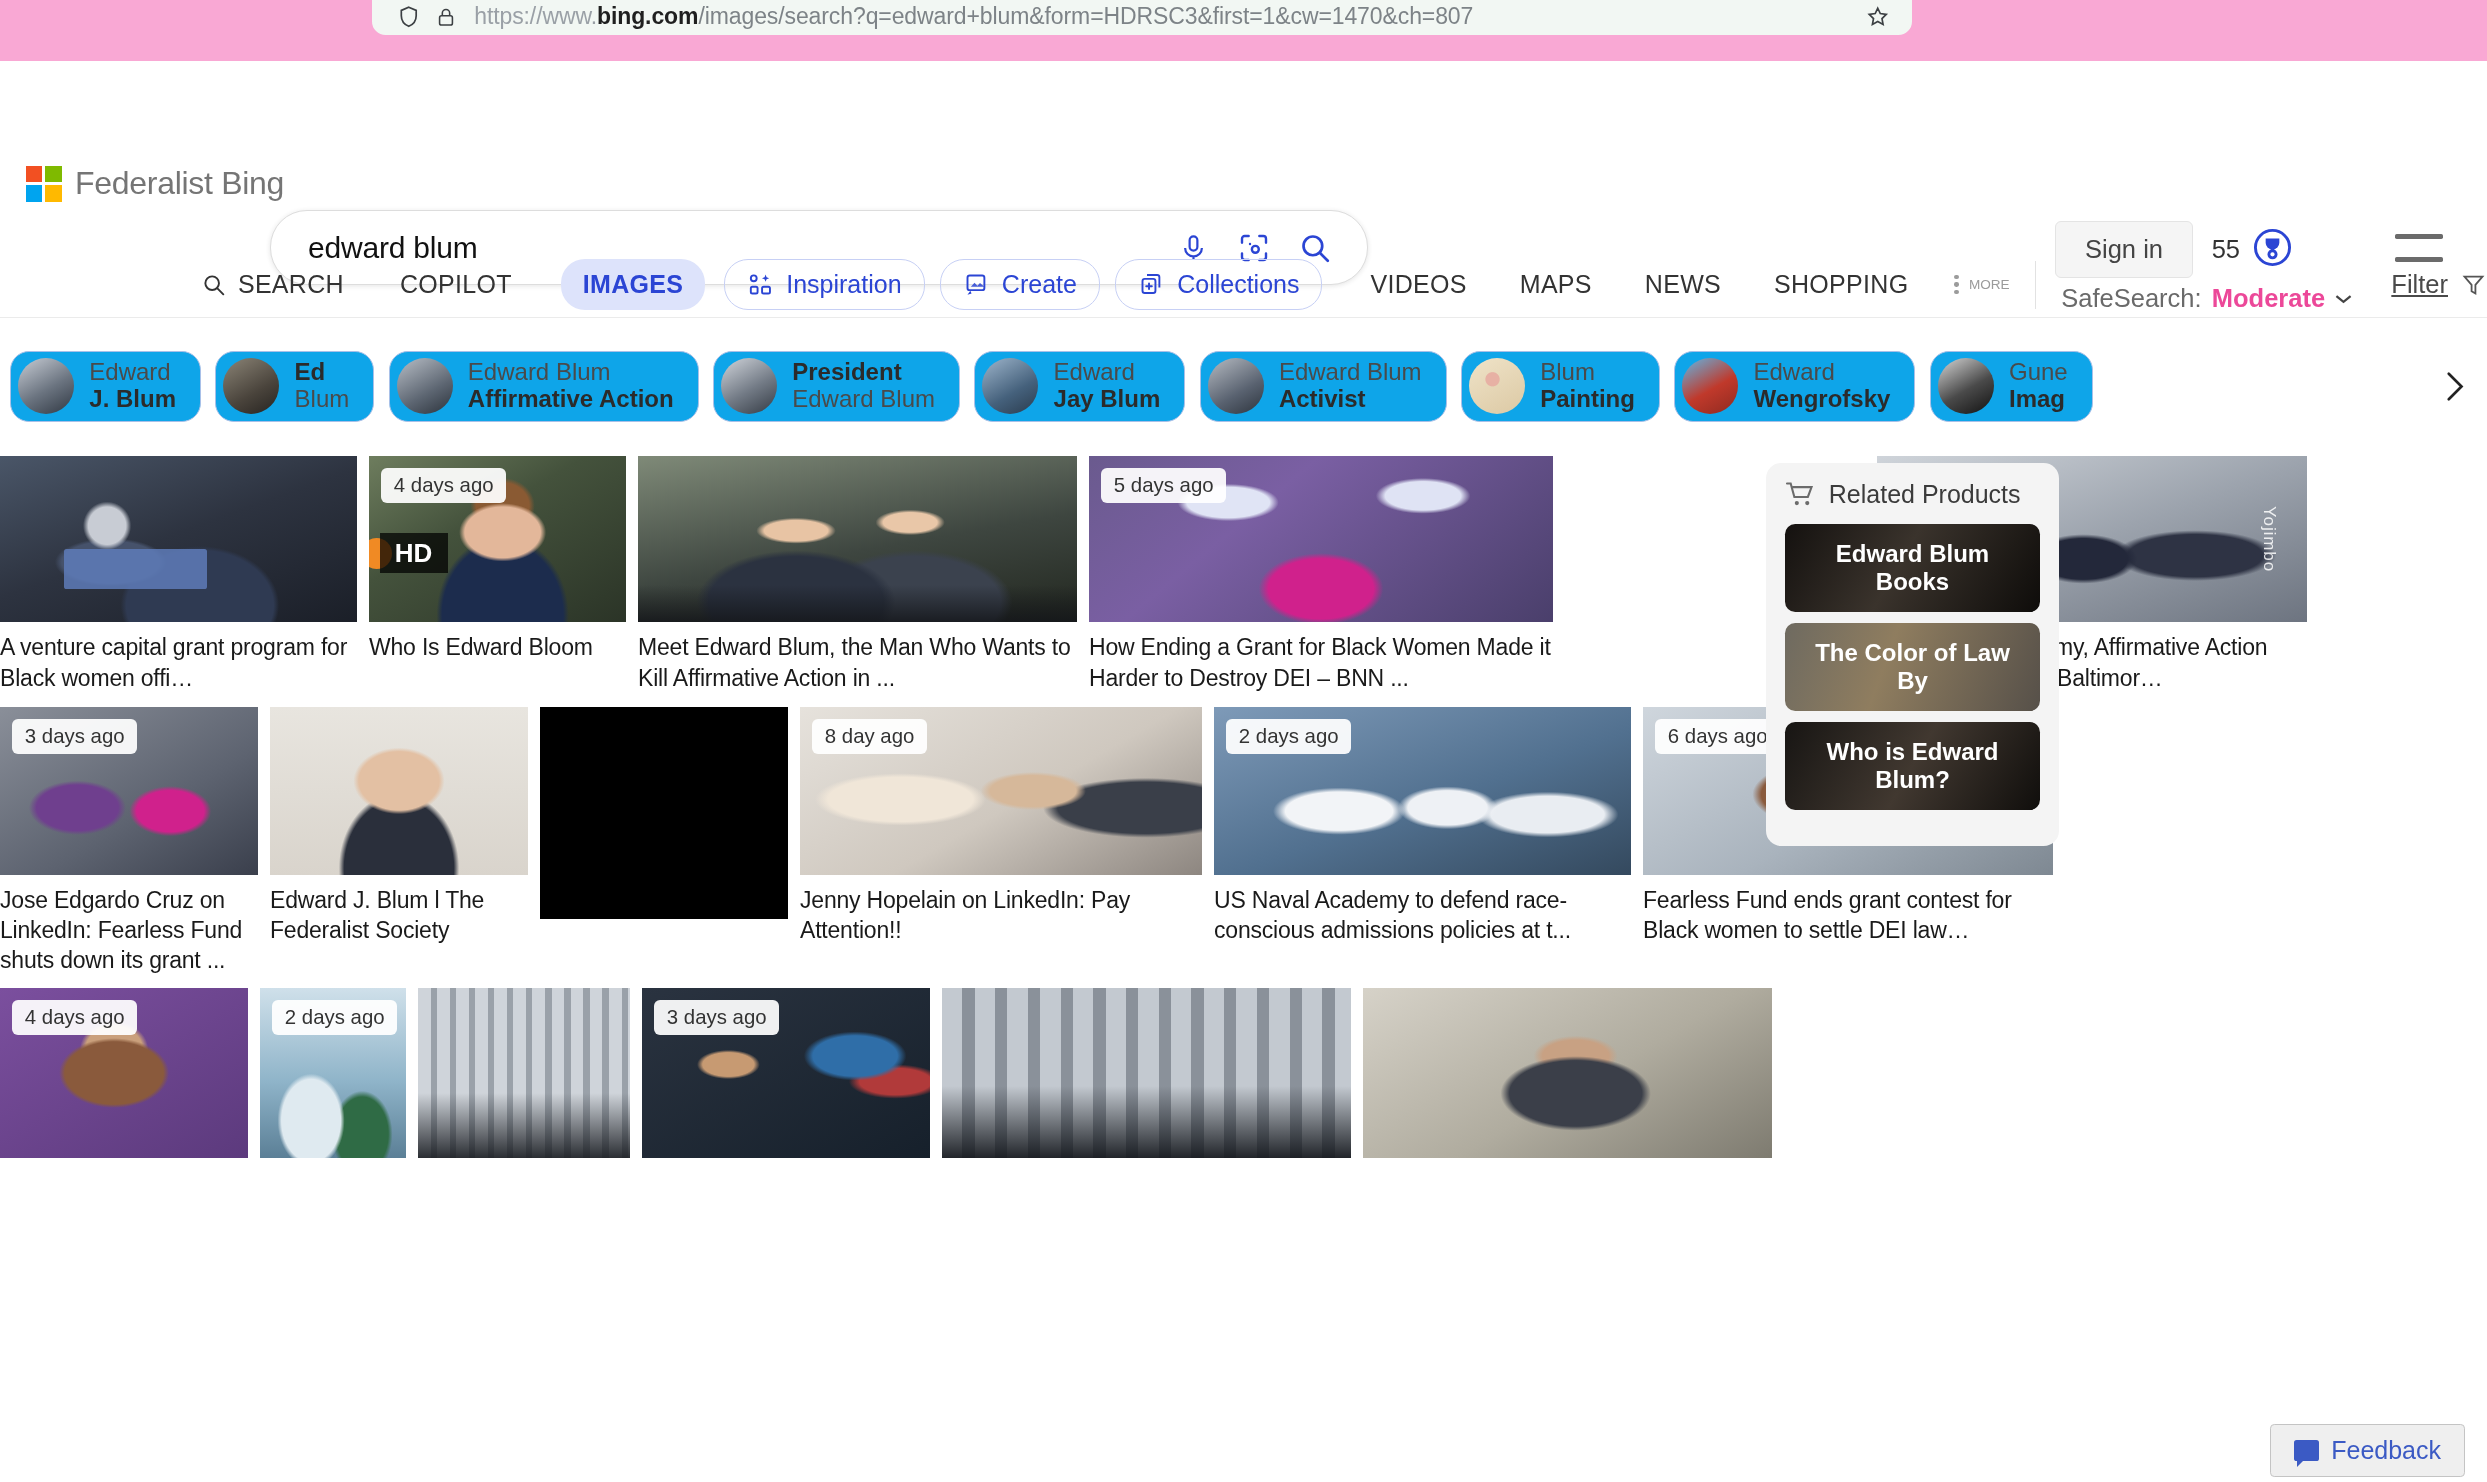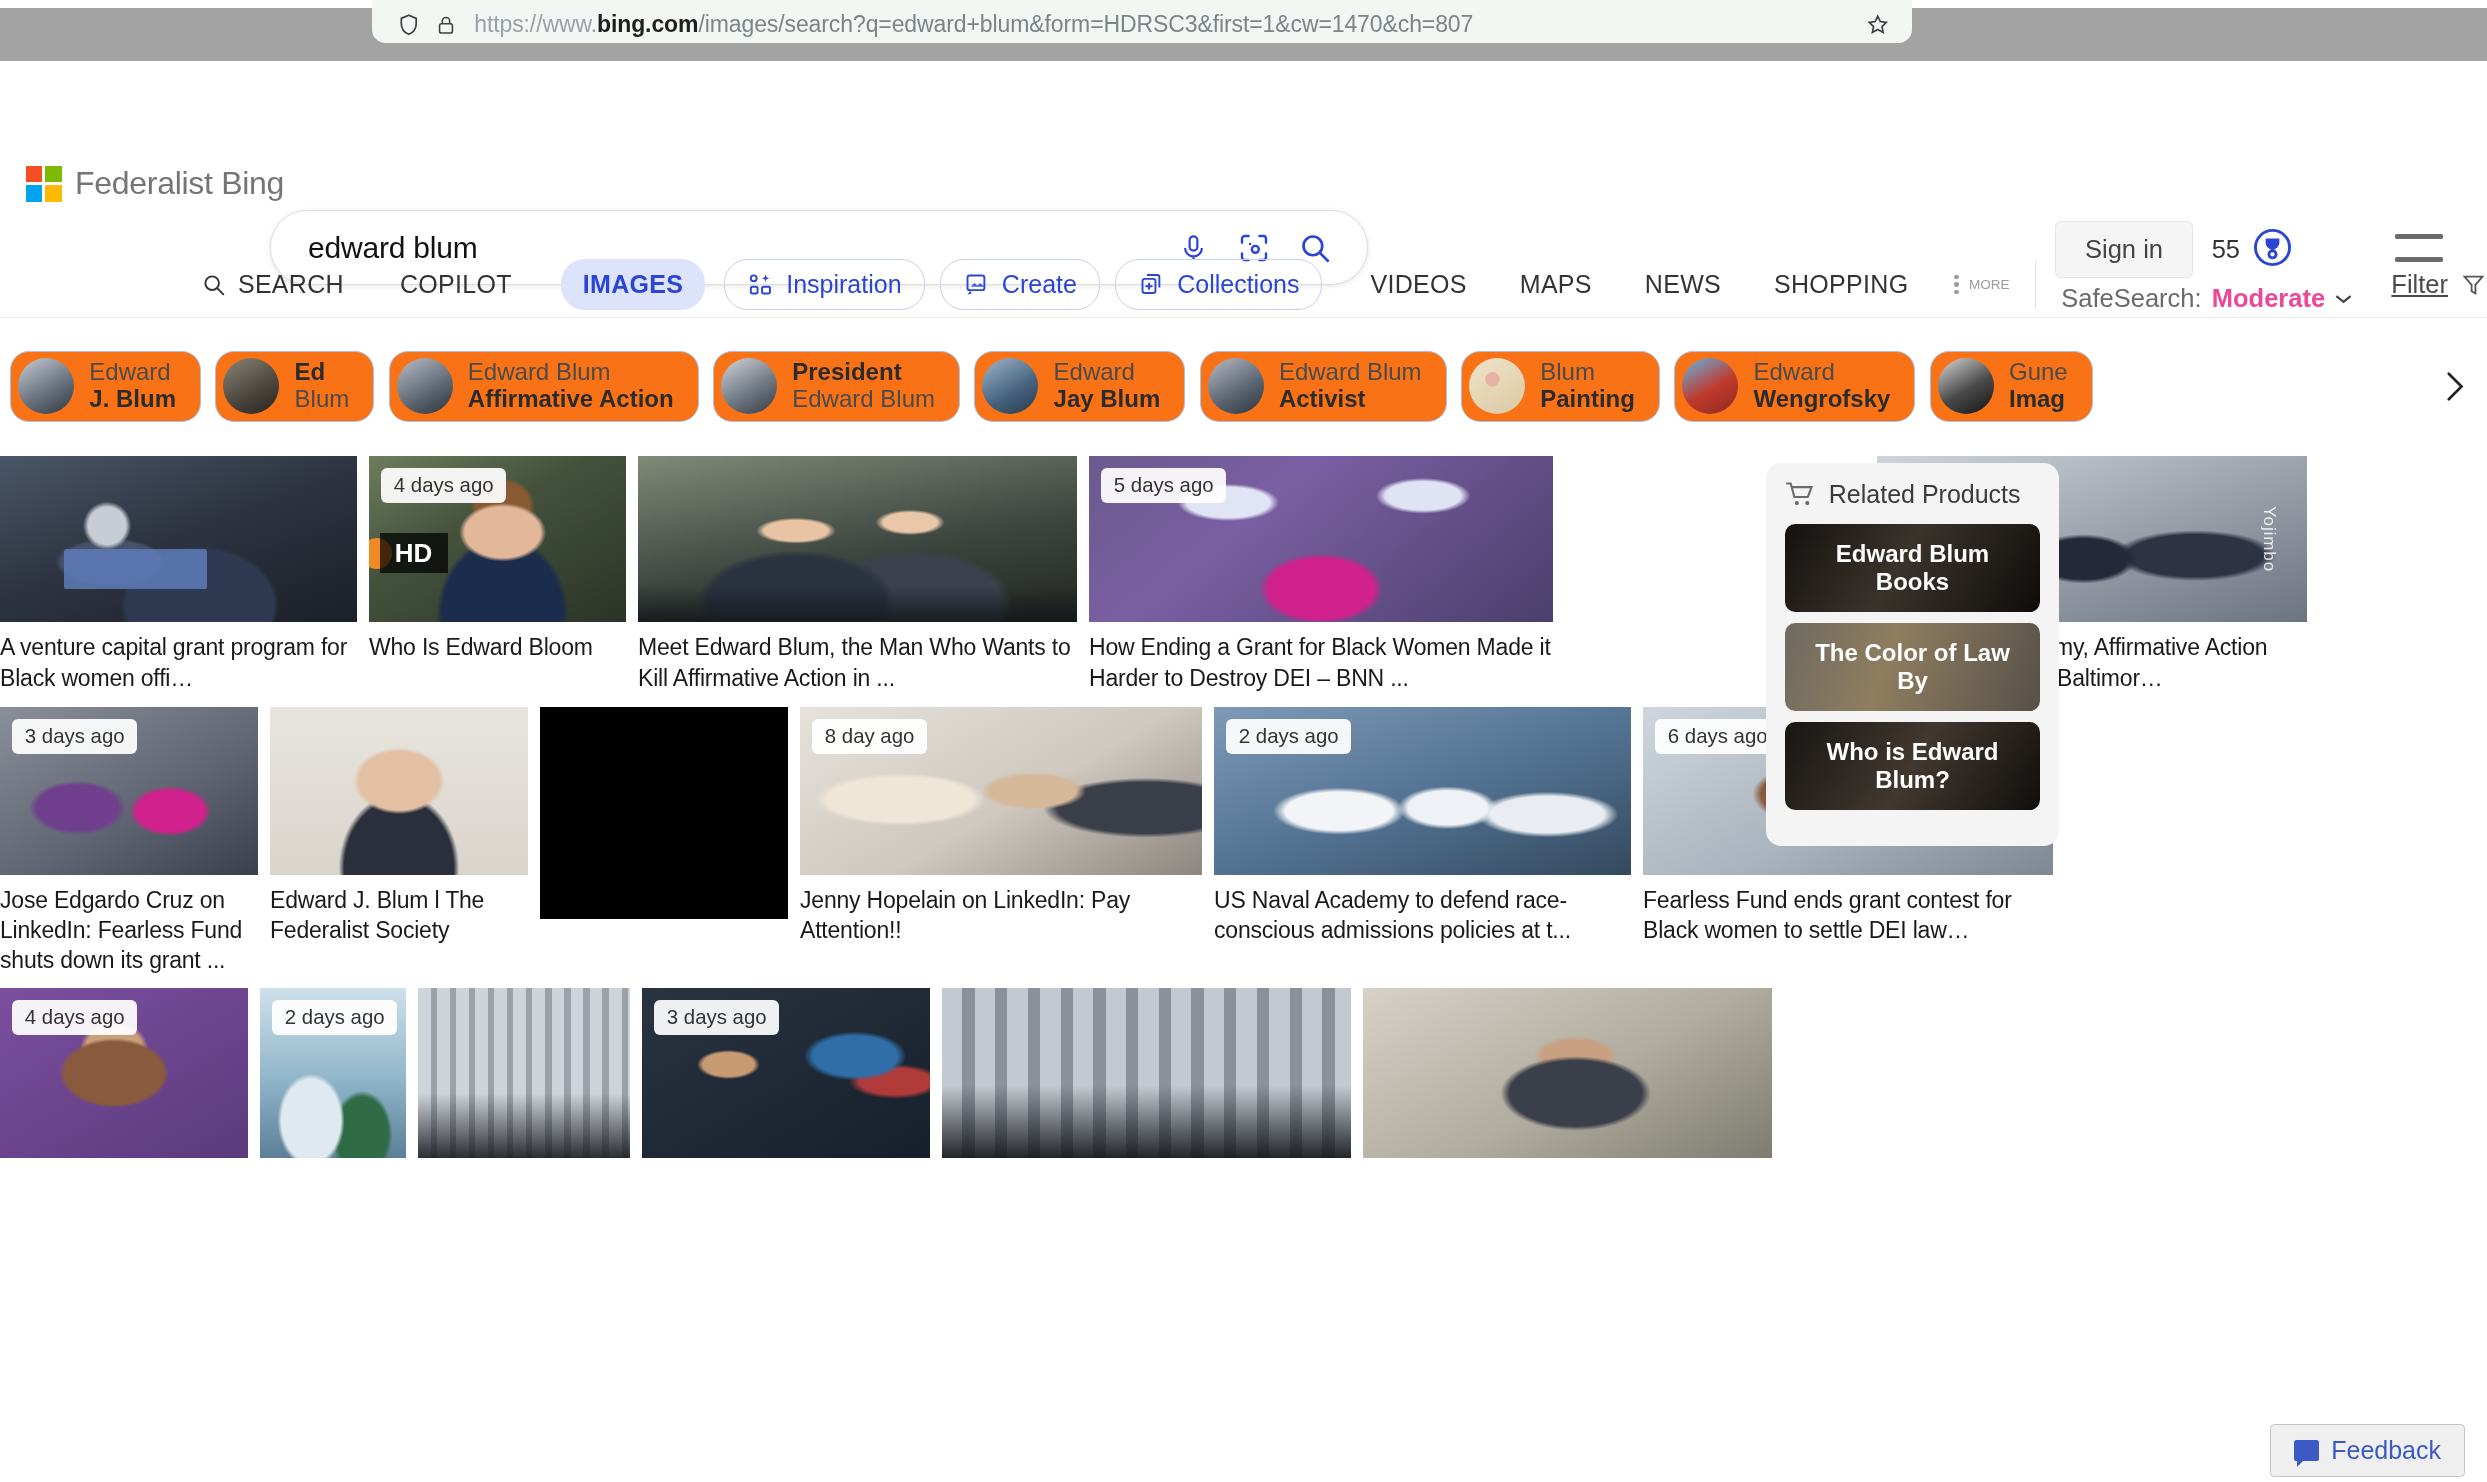--- a/index.html
+++ b/index.html
@@ -5,22 +5,22 @@
   * { box-sizing: border-box; margin: 0; padding: 0; }
   html, body {
     width: 2487px; height: 1482px;
     background: #ffffff;
     font-family: "Liberation Sans", sans-serif;
     overflow: hidden;
   }
 
   
   .browser-bar {
-    position: absolute; top: 8px; left: 0; width: 2487px; height: 61px;
-    background: #a3a3a3;
+    position: absolute; top: 0; left: 0; width: 2487px; height: 61px;
+    background: #f9a8d4;
   }
   .url-field {
     position: absolute; left: 372px; top: -19px;
     width: 1540px; height: 54px;
     background: #f2f7f3; border-radius: 13.6px;
     display: flex; align-items: flex-end; gap: 13.6px;
     padding: 0 22px 5.1px 24px;
   }
   .url-icon { width: 25.5px; height: 25.5px; flex: 0 0 auto; position: relative; }
   .url-text {
@@ -110,21 +110,21 @@
 
   
   .chiprow {
     position: absolute; top: 339px; left: 0; width: 2487px; height: 94px;
     display: flex; align-items: center; gap: 14.5px; padding-left: 10.2px;
     overflow: hidden;
   }
   .chip {
     display: flex; align-items: center; gap: 15.3px;
     border: 1.7px solid #a8c0e8; border-radius: 19px;
-    height: 71px; padding: 0 24px 0 6.8px; background: #f97316;
+    height: 71px; padding: 0 24px 0 6.8px; background: #0ea5e9;
     flex: 0 0 auto;
   }
   .chip-thumb {
     width: 56px; height: 56px; border-radius: 50%;
     background-size: cover; background-position: center;
     flex: 0 0 auto; overflow: hidden;
   }
   .chip-txt { display: flex; flex-direction: column; line-height: 1.12;
               white-space: nowrap; }
   .chip-l1 { font-size: 24px; color: #4a4a4a; }

